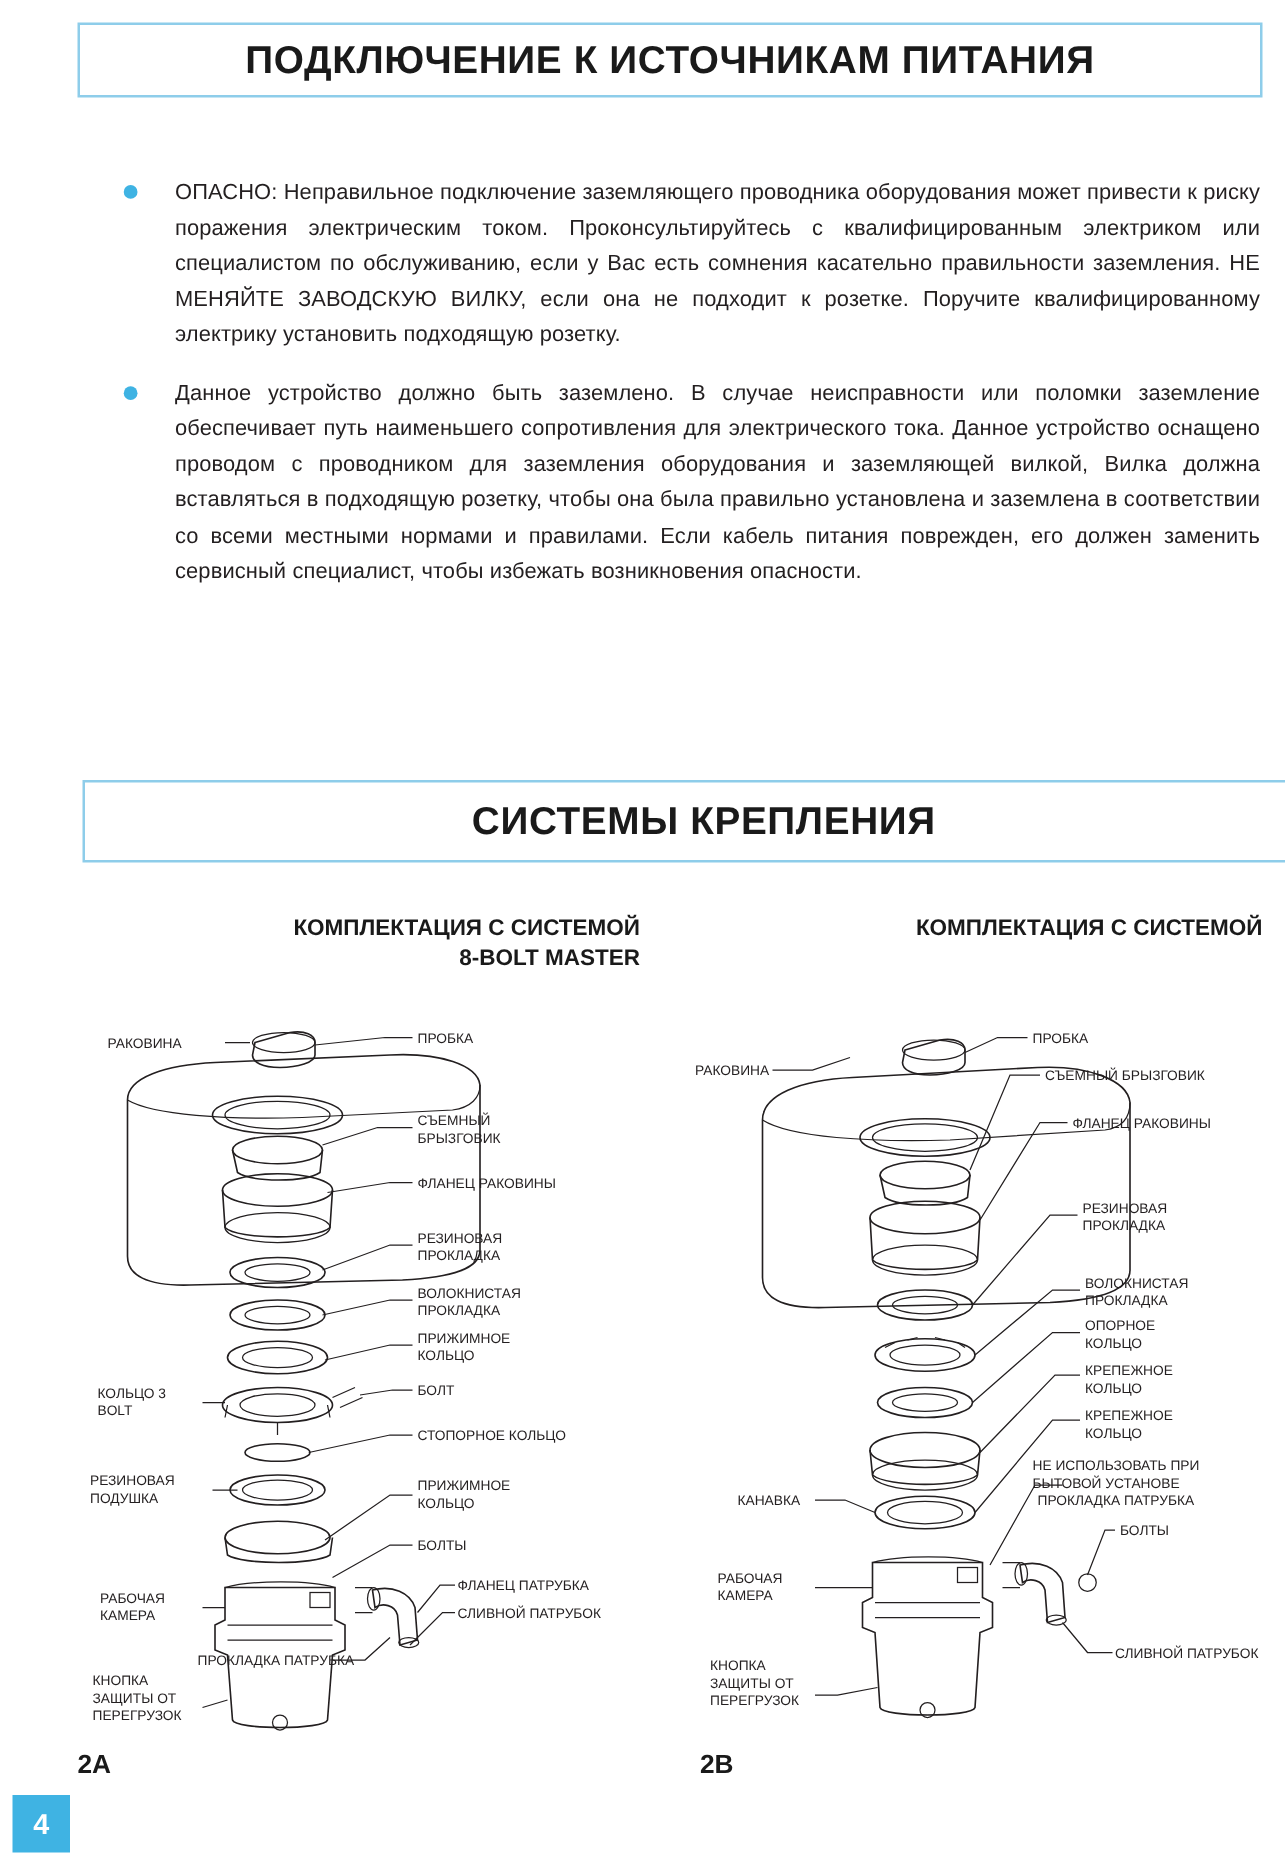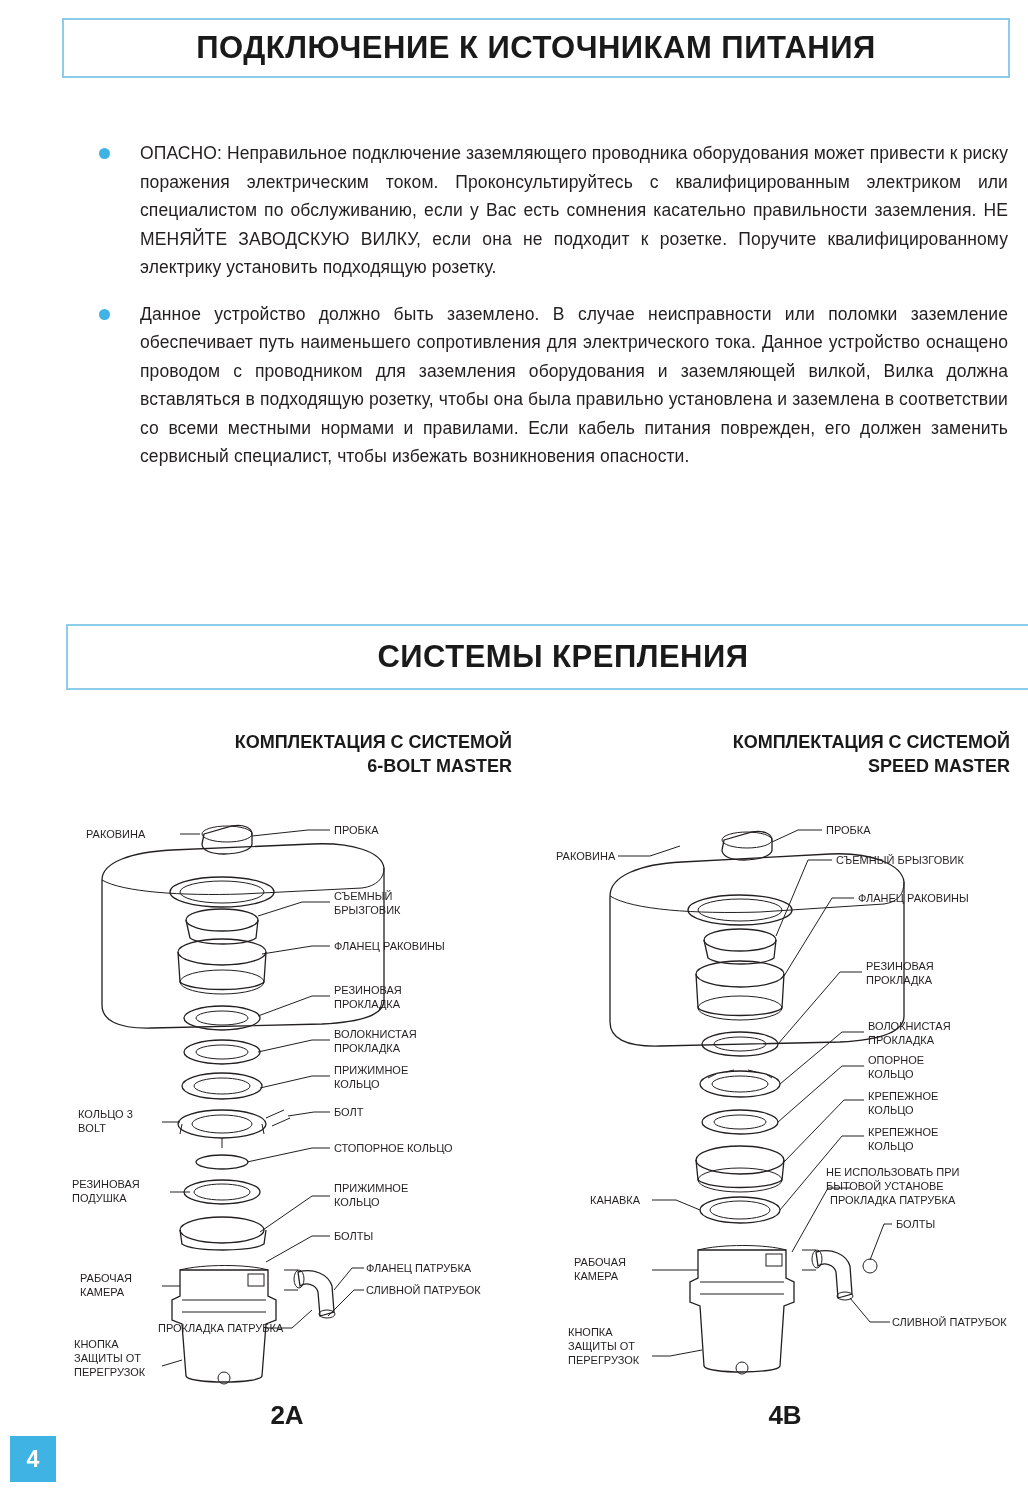--- a/index.html
+++ b/index.html
@@ -96,23 +96,23 @@
     font-size: 18px;
     font-weight: bold;
     line-height: 24px;
     color: #1a1a1a;
   }
   #col-head-left { left: 62px; top: 730px; width: 450px; }
   #col-head-right { left: 560px; top: 730px; width: 450px; }
 
   .fig-caption {
     position: absolute;
-    font-size: 26px;
+    font-size: 21px;
     font-weight: bold;
-    text-align: center;
+    text-align: left;
     color: #1a1a1a;
   }
   #cap-2a { left: 62px; top: 1400px; width: 450px; }
   #cap-2b { left: 560px; top: 1400px; width: 450px; }
 
   .diagram {
     position: absolute;
     top: 800px;
     height: 590px;
   }
@@ -166,26 +166,25 @@
     </div>
 
   </div>
 
   <div class="banner" id="banner-mount">
     <div class="banner-text">СИСТЕМЫ КРЕПЛЕНИЯ</div>
   </div>
 
   <div class="col-head" id="col-head-left">
     <div>КОМПЛЕКТАЦИЯ С СИСТЕМОЙ</div>
-    <div>6-BOLT MASTER</div>
+    <div>8-BOLT MASTER</div>
   </div>
 
   <div class="col-head" id="col-head-right">
     <div>КОМПЛЕКТАЦИЯ С СИСТЕМОЙ</div>
-    <div>SPEED MASTER</div>
   </div>
 
   <div class="diagram" id="diagram-left">
     <svg width="470" height="590" viewBox="0 0 470 590" xmlns="http://www.w3.org/2000/svg">
 
       <path class="dg-part" d="M40 80 C 40 62, 70 52, 110 50 L 250 44 C 290 42, 320 52, 322 68 L 322 200 C 322 215, 300 222, 260 224 L 90 228 C 55 229, 40 220, 40 205 Z"></path>
       <path class="dg-part-thin" d="M40 80 C 60 92, 120 96, 180 94 L 300 88 C 315 86, 322 78, 322 68"></path>
 
       <ellipse class="dg-part" cx="160" cy="92" rx="52" ry="15"></ellipse>
       <ellipse class="dg-part-thin" cx="160" cy="92" rx="42" ry="11"></ellipse>
@@ -372,17 +371,17 @@
       <text class="dg-label" x="34" y="466">РАБОЧАЯ</text>
       <text class="dg-label" x="34" y="480">КАМЕРА</text>
       <text class="dg-label" x="352" y="526">СЛИВНОЙ ПАТРУБОК</text>
       <text class="dg-label" x="28" y="536">КНОПКА</text>
       <text class="dg-label" x="28" y="550">ЗАЩИТЫ ОТ</text>
       <text class="dg-label" x="28" y="564">ПЕРЕГРУЗОК</text>
     </svg>
   </div>
 
   <div class="fig-caption" id="cap-2a">2A</div>
-  <div class="fig-caption" id="cap-2b">4B</div>
+  <div class="fig-caption" id="cap-2b">2B</div>
 
   <div class="page-number">4</div>
 
 </div>
 
 </body></html>

